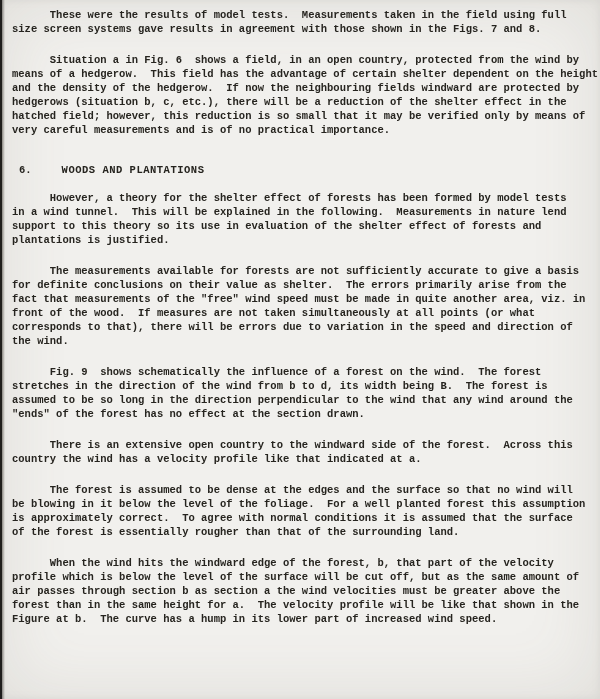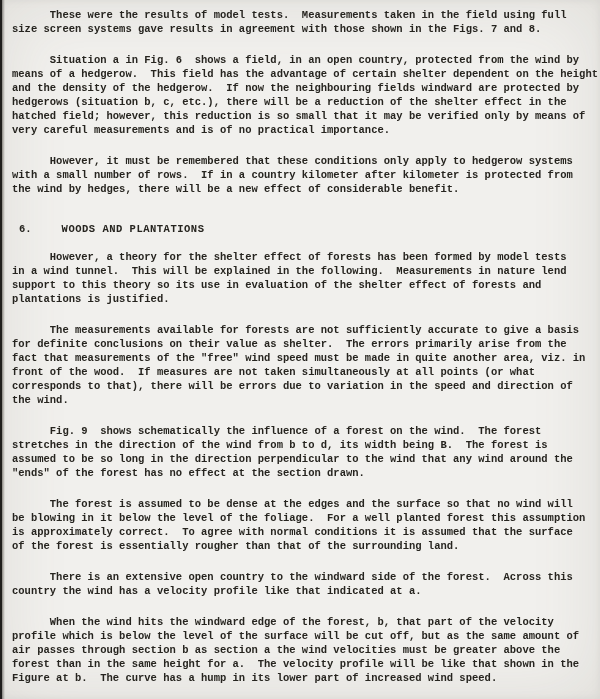--- a/index.html
+++ b/index.html
@@ -55,46 +55,43 @@
   <div class="scan-edge-left"></div>
   <div class="content">
     <p class="para">      These were the results of model tests.  Measurements taken in the field using full
 size screen systems gave results in agreement with those shown in the Figs. 7 and 8.</p>
     <p class="para">      Situation a in Fig. 6  shows a field, in an open country, protected from the wind by
 means of a hedgerow.  This field has the advantage of certain shelter dependent on the height
 and the density of the hedgerow.  If now the neighbouring fields windward are protected by
 hedgerows (situation b, c, etc.), there will be a reduction of the shelter effect in the
 hatched field; however, this reduction is so small that it may be verified only by means of
 very careful measurements and is of no practical importance.</p>
-    <p class="para">      However, it must be remembered that these conditions only apply to hedgerow systems
-with a small number of rows.  If in a country kilometer after kilometer is protected from
-the wind by hedges, there will be a new effect of considerable benefit.</p>
     <div class="section-heading">
       <span class="section-number">6.</span>
       <span class="section-title">WOODS AND PLANTATIONS</span>
     </div>
     <p class="para">      However, a theory for the shelter effect of forests has been formed by model tests
 in a wind tunnel.  This will be explained in the following.  Measurements in nature lend
 support to this theory so its use in evaluation of the shelter effect of forests and
 plantations is justified.</p>
     <p class="para">      The measurements available for forests are not sufficiently accurate to give a basis
 for definite conclusions on their value as shelter.  The errors primarily arise from the
 fact that measurements of the "free" wind speed must be made in quite another area, viz. in
 front of the wood.  If measures are not taken simultaneously at all points (or what
 corresponds to that), there will be errors due to variation in the speed and direction of
 the wind.</p>
     <p class="para">      Fig. 9  shows schematically the influence of a forest on the wind.  The forest
 stretches in the direction of the wind from b to d, its width being B.  The forest is
 assumed to be so long in the direction perpendicular to the wind that any wind around the
 "ends" of the forest has no effect at the section drawn.</p>
+    <p class="para">      There is an extensive open country to the windward side of the forest.  Across this
+country the wind has a velocity profile like that indicated at a.</p>
     <p class="para">      The forest is assumed to be dense at the edges and the surface so that no wind will
 be blowing in it below the level of the foliage.  For a well planted forest this assumption
 is approximately correct.  To agree with normal conditions it is assumed that the surface
 of the forest is essentially rougher than that of the surrounding land.</p>
-    <p class="para">      There is an extensive open country to the windward side of the forest.  Across this
-country the wind has a velocity profile like that indicated at a.</p>
     <p class="para">      When the wind hits the windward edge of the forest, b, that part of the velocity
 profile which is below the level of the surface will be cut off, but as the same amount of
 air passes through section b as section a the wind velocities must be greater above the
 forest than in the same height for a.  The velocity profile will be like that shown in the
 Figure at b.  The curve has a hump in its lower part of increased wind speed.</p>
   </div>
 </div>
 
 </body></html>

